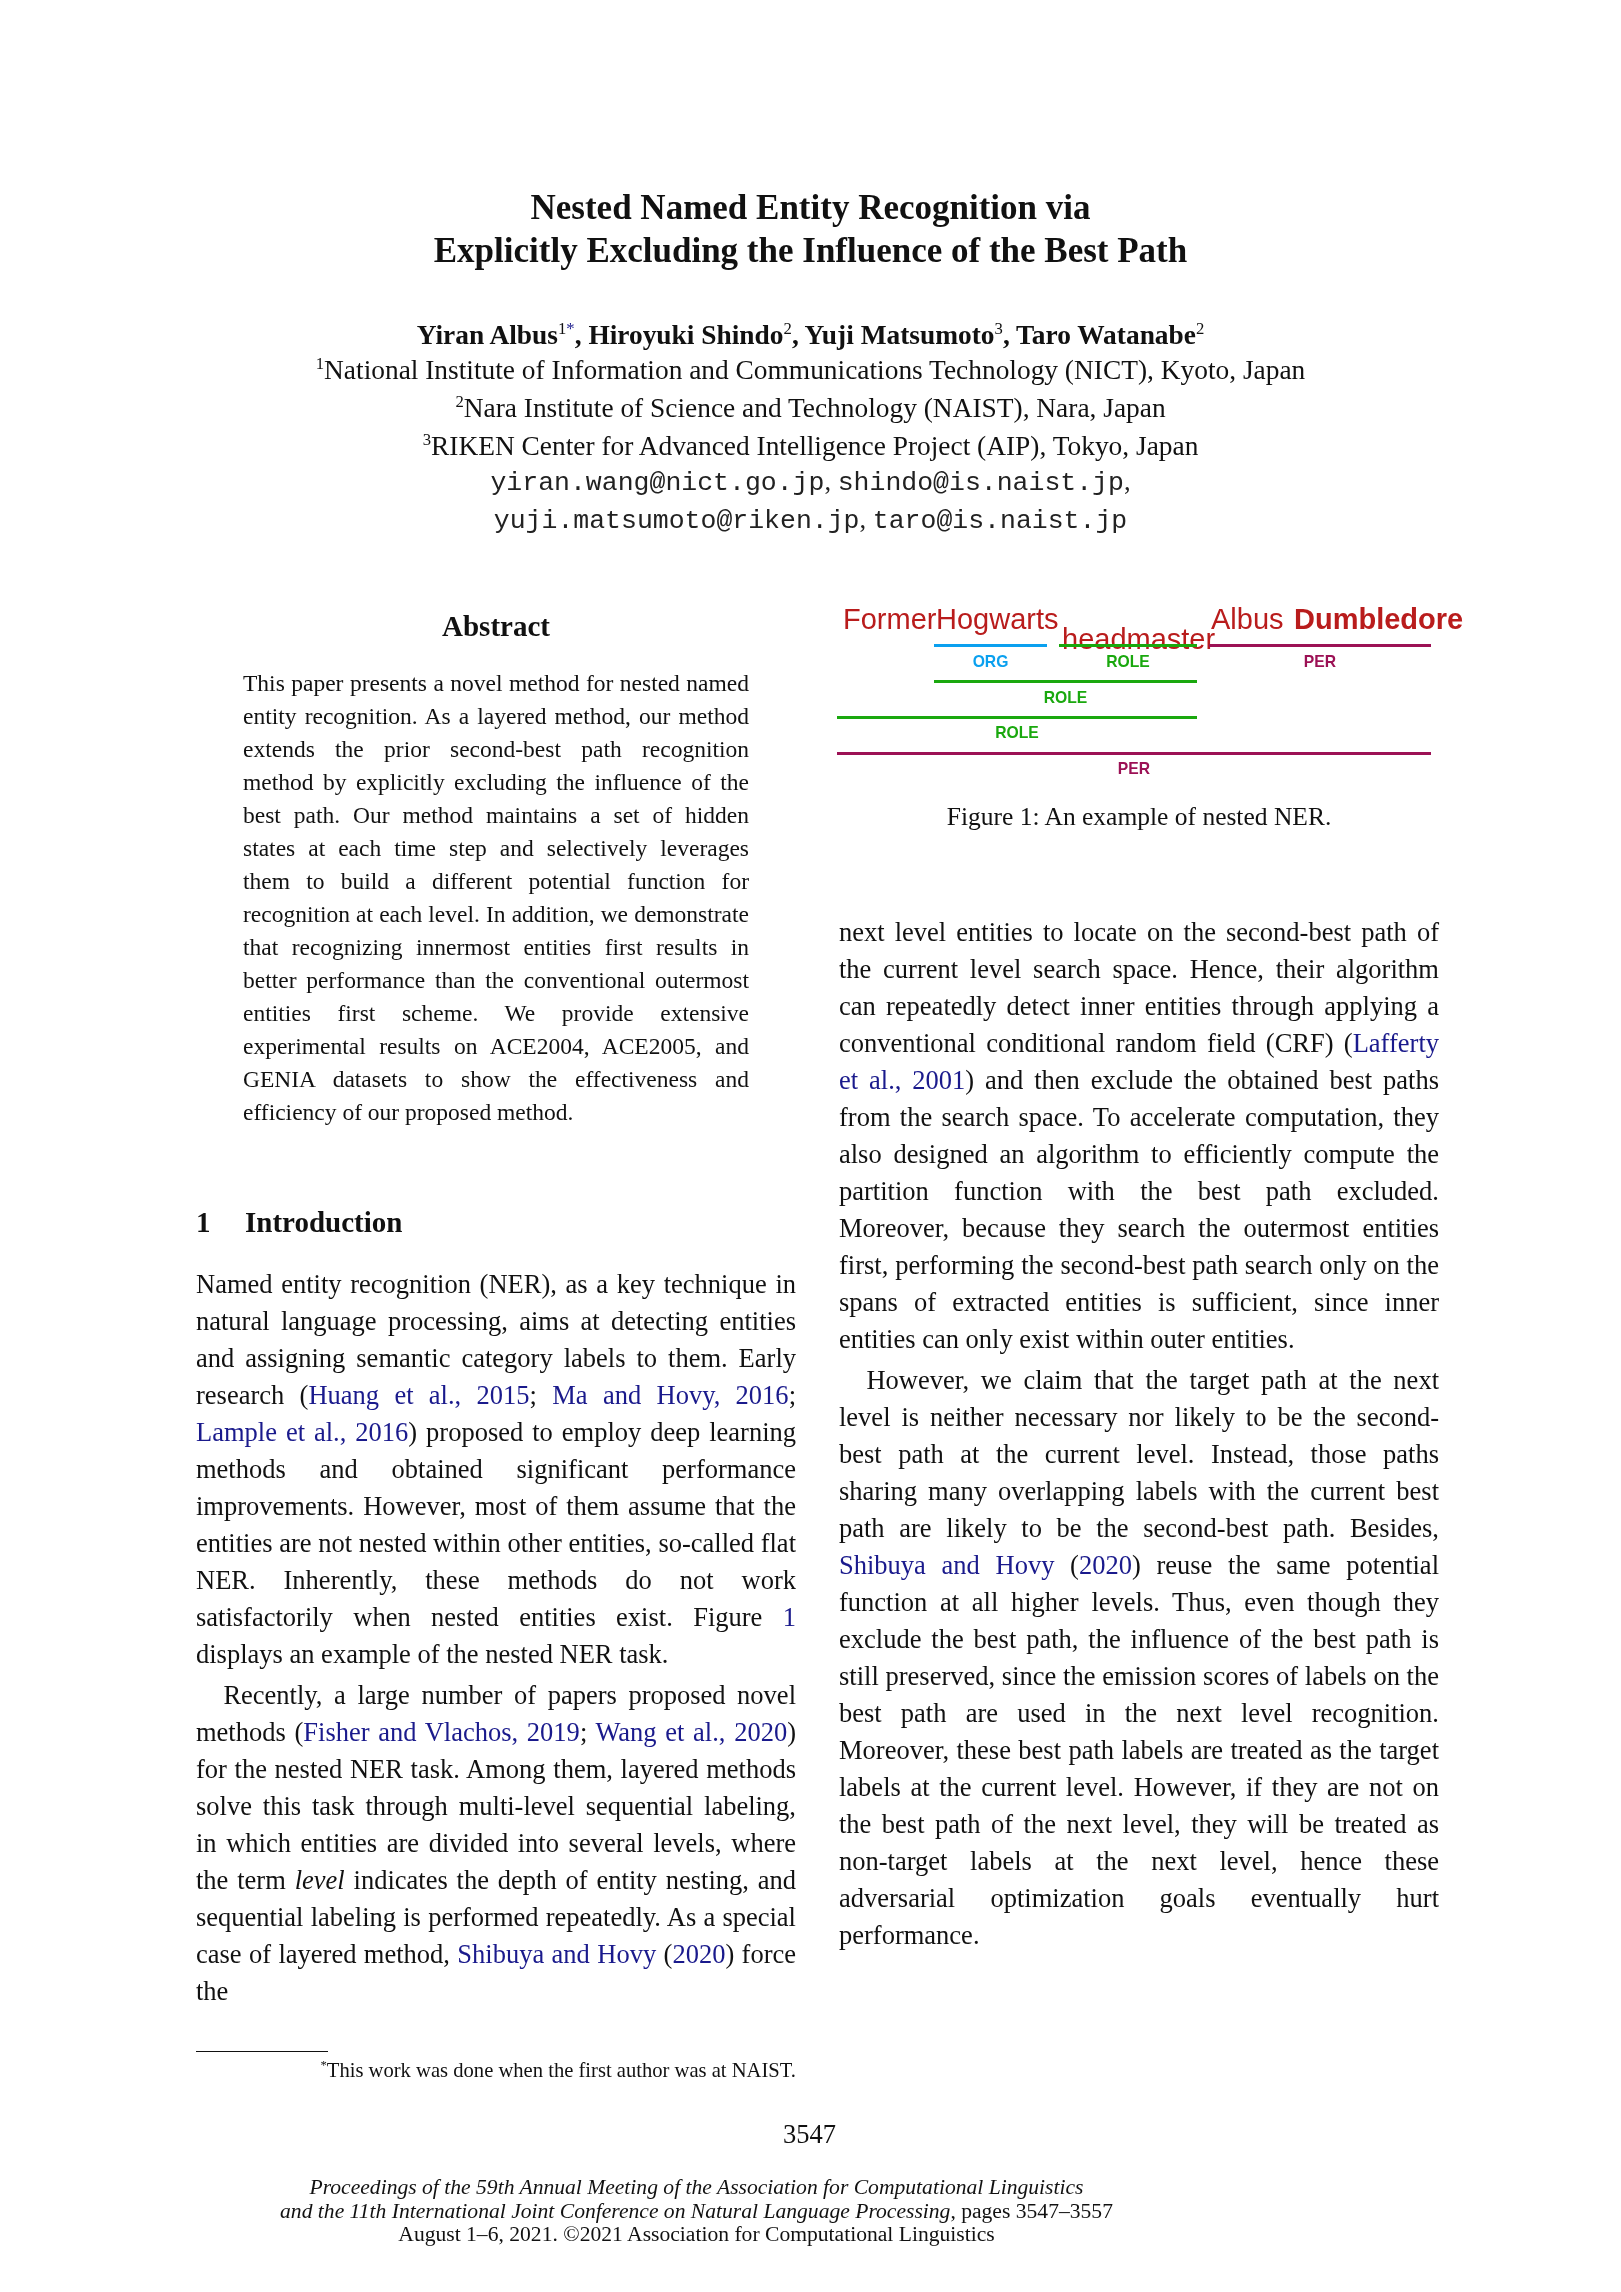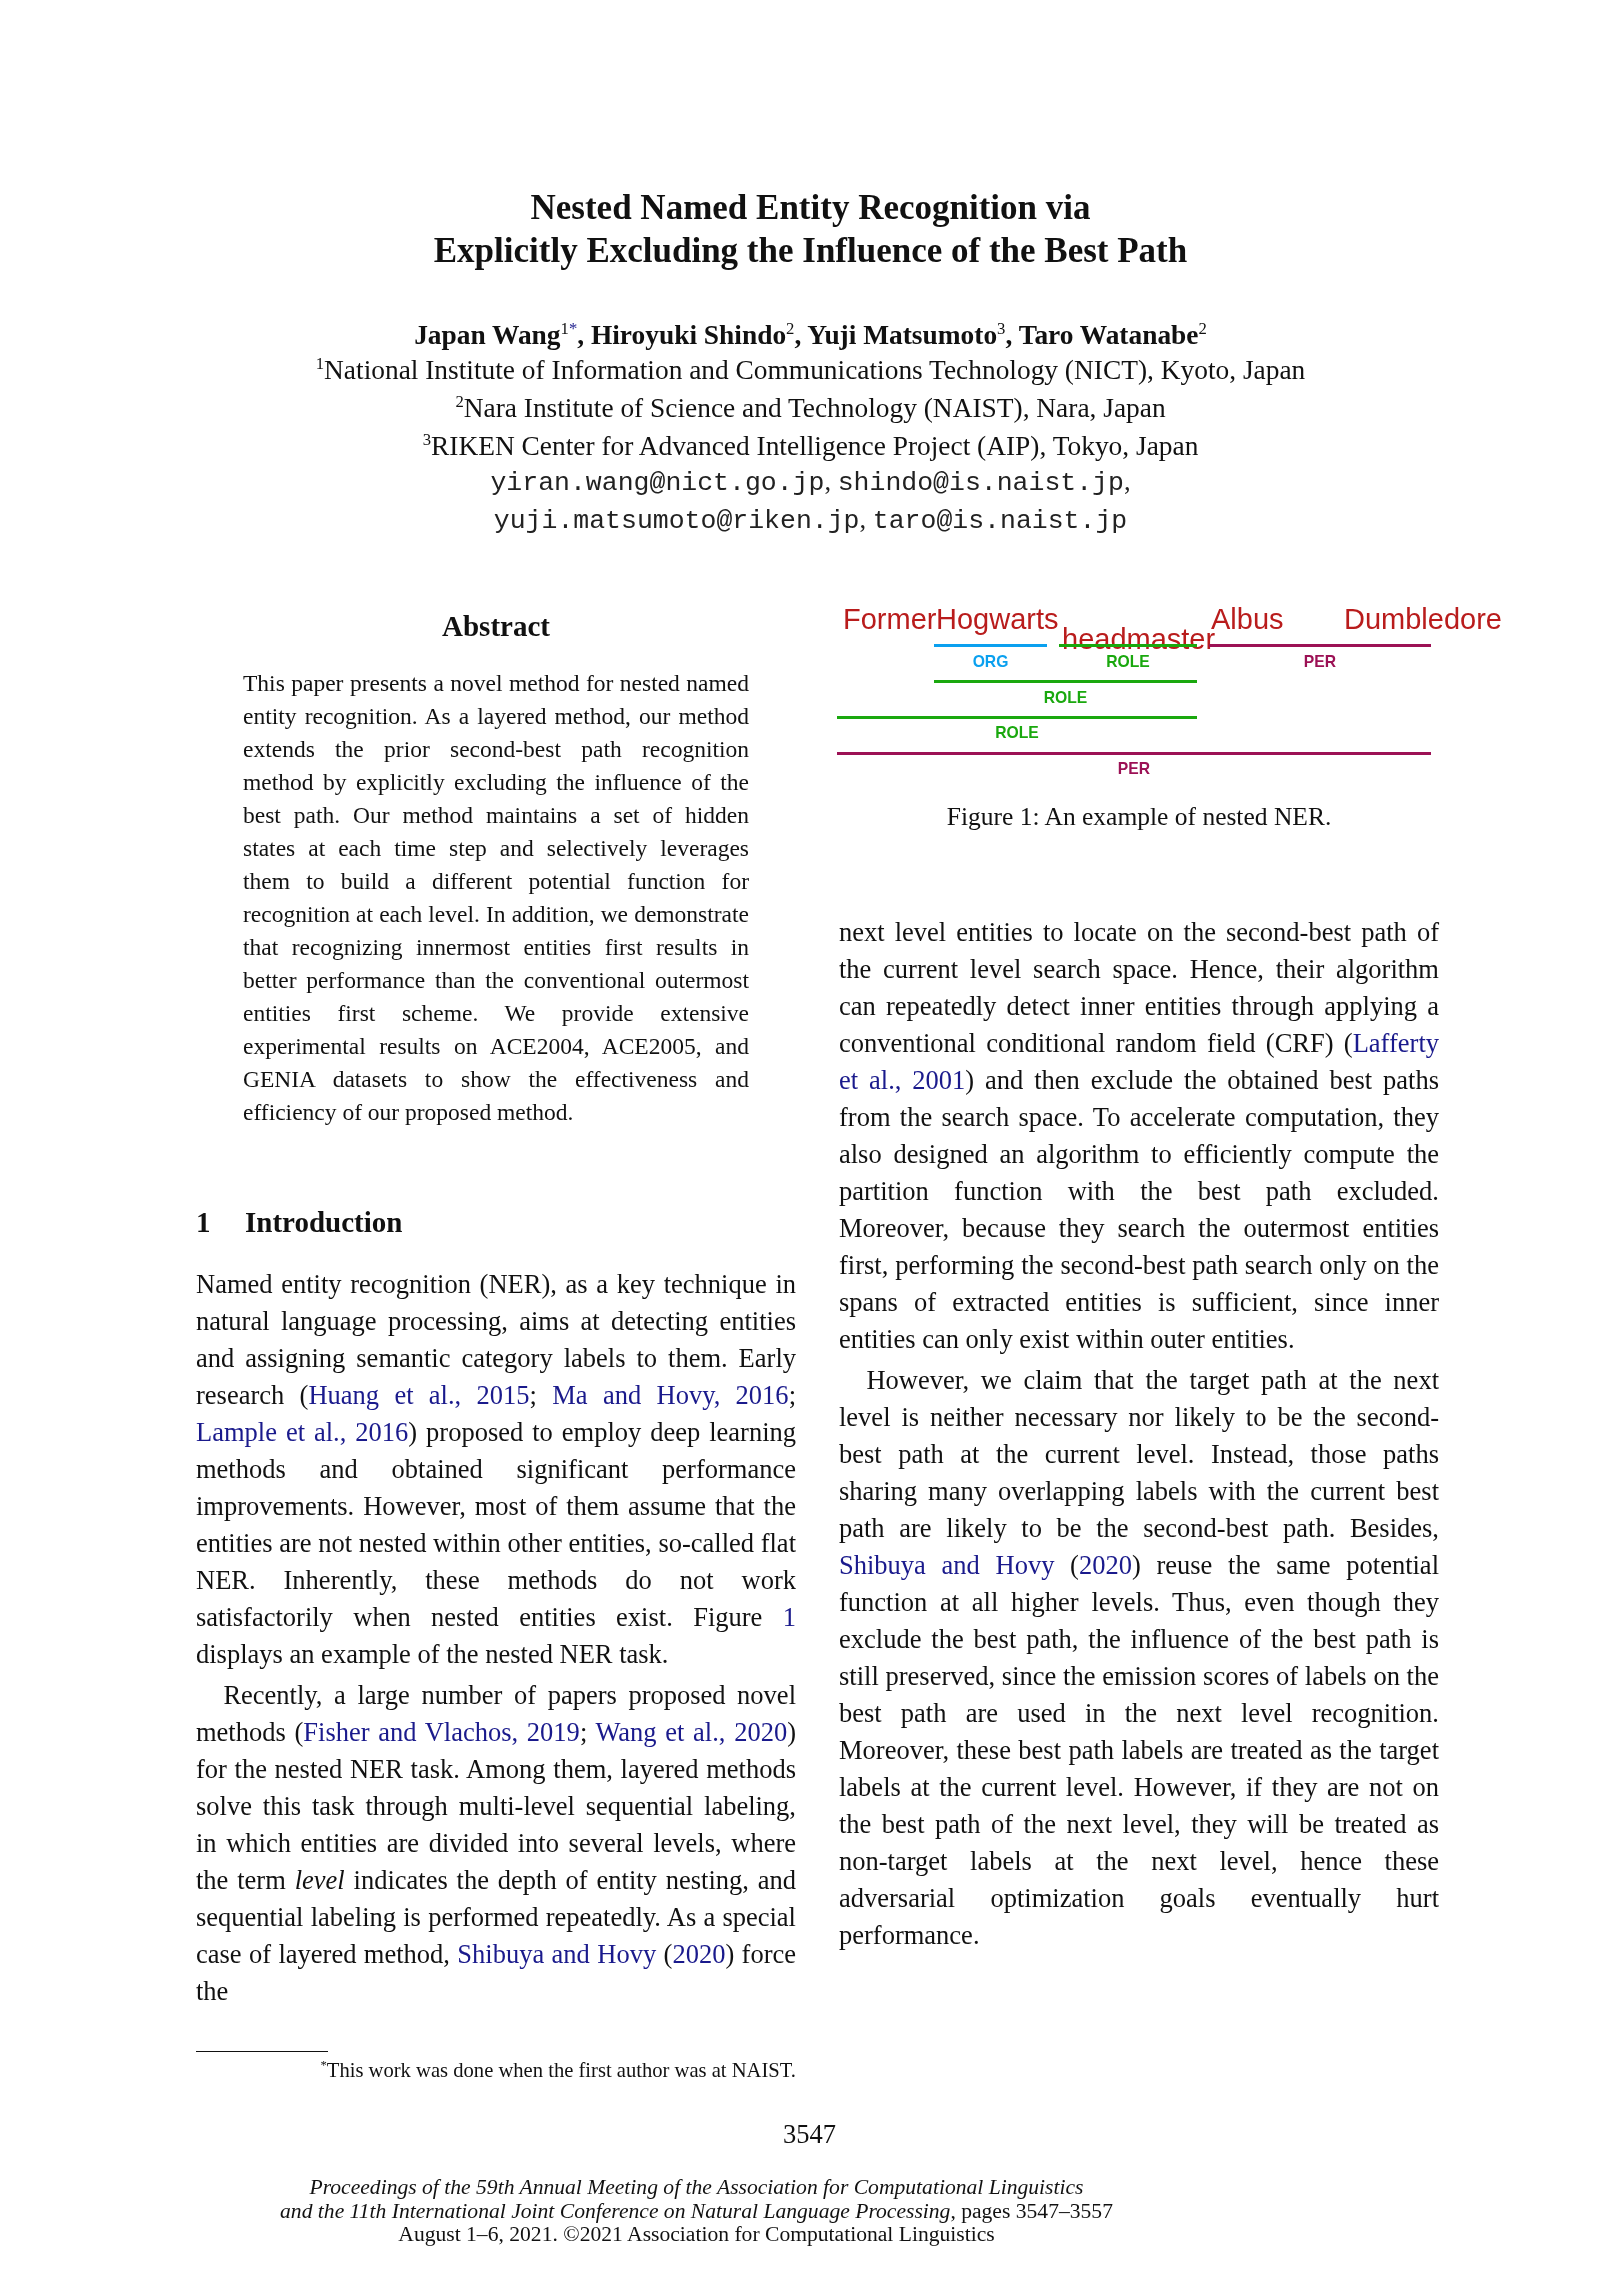--- a/index.html
+++ b/index.html
@@ -42,21 +42,21 @@
 </style>
 </head>
 <body>
 
 <div class="abs title">
   <div>Nested Named Entity Recognition via</div>
   <div>Explicitly Excluding the Influence of the Best Path</div>
 </div>
 
 <div class="abs authors">
-  <span>Japan Wang</span><sup>1</sup><sup class="star">*</sup><span>, </span><span>Hiroyuki Shindo</span><sup>2</sup><span>, </span><span>Yuji Matsumoto</span><sup>3</sup><span>, </span><span>Taro Watanabe</span><sup>2</sup>
+  <span>Yiran Albus</span><sup>1</sup><sup class="star">*</sup><span>, </span><span>Hiroyuki Shindo</span><sup>2</sup><span>, </span><span>Yuji Matsumoto</span><sup>3</sup><span>, </span><span>Taro Watanabe</span><sup>2</sup>
 </div>
 
 <div class="abs affil" style="top:347px;"><sup>1</sup><span>National Institute of Information and Communications Technology (NICT), Kyoto, Japan</span></div>
 <div class="abs affil" style="top:385px;"><sup>2</sup><span>Nara Institute of Science and Technology (NAIST), Nara, Japan</span></div>
 <div class="abs affil" style="top:423px;"><sup>3</sup><span>RIKEN Center for Advanced Intelligence Project (AIP), Tokyo, Japan</span></div>
 
 <div class="abs email" style="top:465px;">
   <span>yiran.wang@nict.go.jp</span><span class="sep">, </span><span>shindo@is.naist.jp</span><span class="sep">,</span>
 </div>
 <div class="abs email" style="top:503px;">
@@ -76,21 +76,21 @@
 </div>
 
 <div class="abs fnrule"></div>
 <div class="abs footnote"><sup>*</sup><span>This work was done when the first author was at NAIST.</span></div>
 
 <div>
   <span class="abs fig-word" style="left:843px;">Former</span>
   <span class="abs fig-word" style="left:936px;">Hogwarts</span>
   <span class="abs fig-word" style="left:1062px;margin-top:20px;">headmaster</span>
   <span class="abs fig-word" style="left:1211px;">Albus</span>
-  <span class="abs fig-word" style="left:1344px;">Dumbledore</span>
+  <span class="abs fig-word" style="left:1294px;font-weight:bold;">Dumbledore</span>
 
   <div class="abs fig-line" style="left:934px; width:113px; top:644px; background:#0aa0ef;"></div>
   <div class="abs fig-label" style="left:934px; width:113px; top:653px; color:#0aa0ef;">ORG</div>
   <div class="abs fig-line" style="left:1059px; width:138px; top:644px; background:#1aa80e;"></div>
   <div class="abs fig-label" style="left:1059px; width:138px; top:653px; color:#1aa80e;">ROLE</div>
   <div class="abs fig-line" style="left:1209px; width:222px; top:644px; background:#9c1155;"></div>
   <div class="abs fig-label" style="left:1209px; width:222px; top:653px; color:#9c1155;">PER</div>
 
   <div class="abs fig-line" style="left:934px; width:263px; top:680px; background:#1aa80e;"></div>
   <div class="abs fig-label" style="left:934px; width:263px; top:689px; color:#1aa80e;">ROLE</div>

